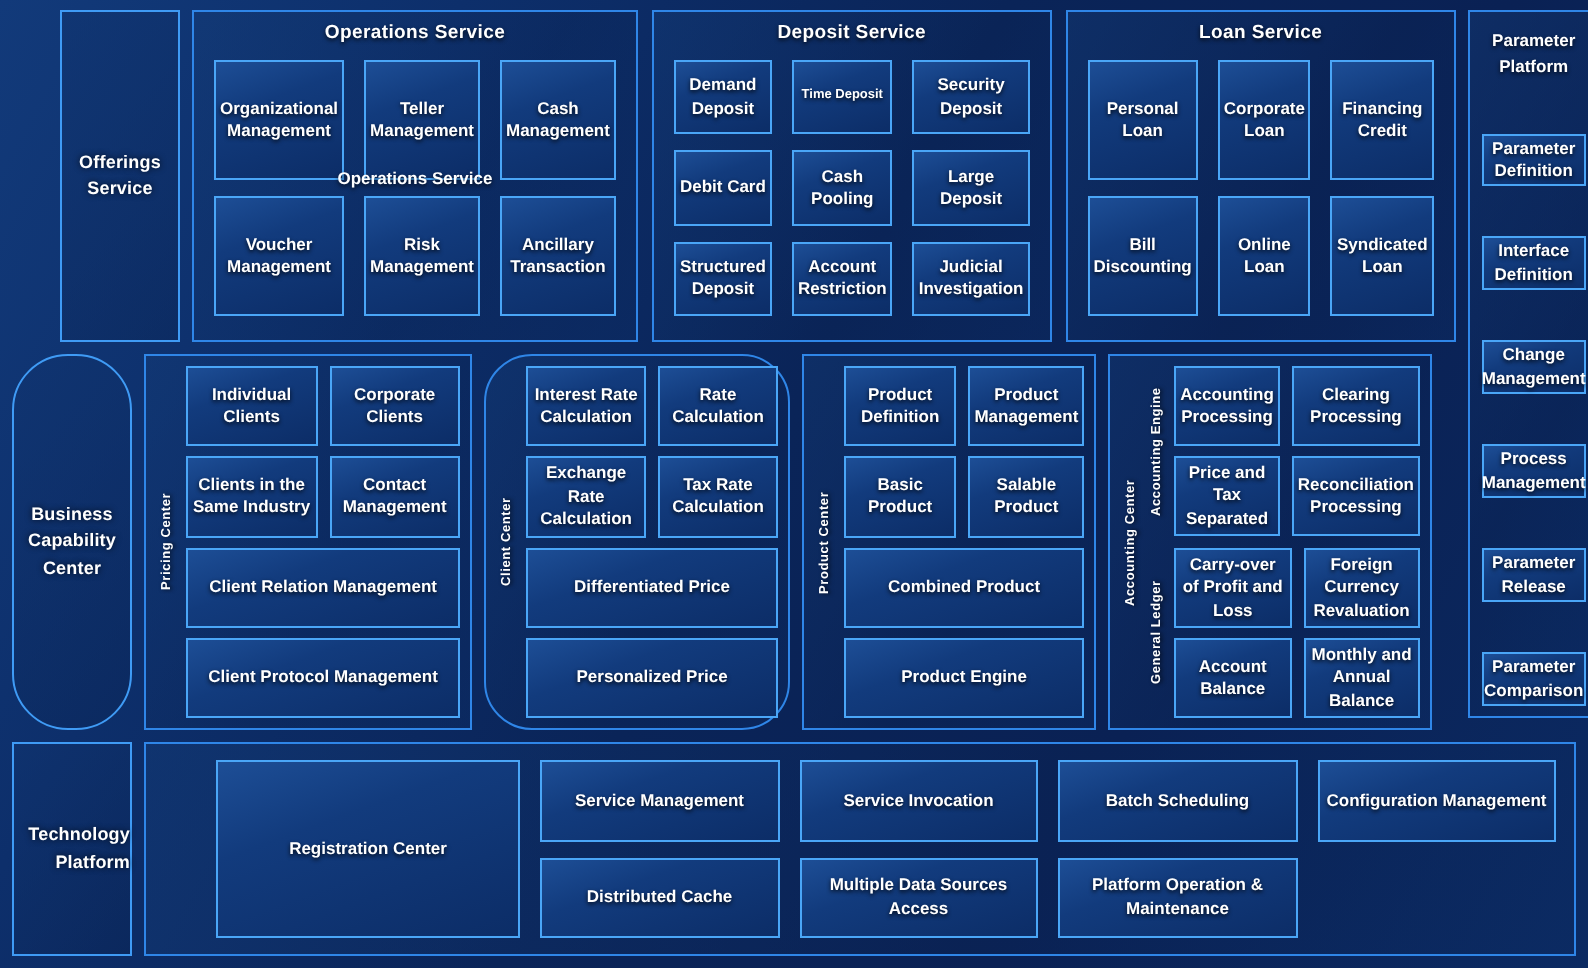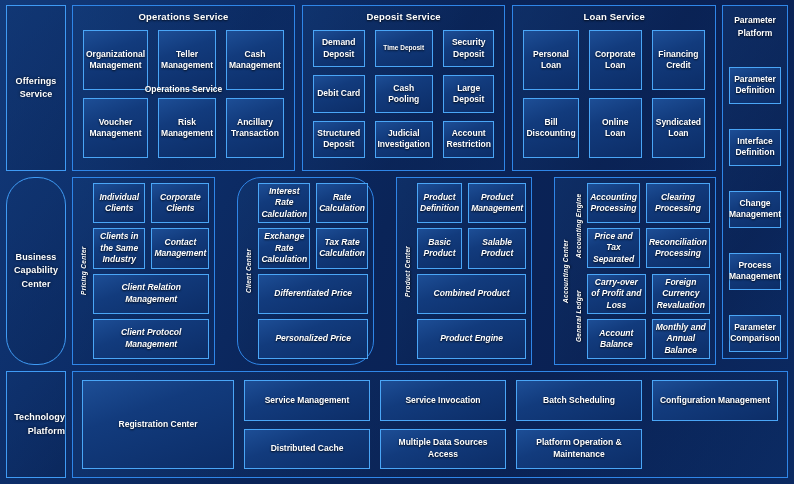--- a/index.html
+++ b/index.html
@@ -43,60 +43,60 @@
   }
   .vlabel{
     writing-mode:vertical-rl;transform:rotate(180deg);
     font-size:6.5px;font-weight:700;color:#ffffff;letter-spacing:.3px;
     text-shadow:0 1px 2px rgba(0,0,0,.8);
     display:flex;align-items:center;justify-content:center;white-space:nowrap;
   }
 
   
   .row1{display:flex;gap:6px;height:166px;}
-  .row1 .leftRail{width:60px;flex:0 0 60px;}
+  .row1 .leftRail{width:60px;flex:0 0 60px;margin-left:24px;}
   .row1 .groups{flex:1;display:flex;gap:7px;}
   .svcBox{flex:1;display:flex;flex-direction:column;position:relative;}
   .svcGrid{flex:1;display:grid;grid-template-columns:repeat(3,1fr);
            grid-auto-rows:1fr;gap:8px 10px;padding:8px 10px 12px 10px;box-sizing:border-box;}
   .ghostLabel{
     position:absolute;left:0;right:0;top:78px;text-align:center;
     font-size:8.5px;font-weight:700;color:#ffffff;text-shadow:0 1px 2px rgba(0,0,0,.8);
     pointer-events:none;
   }
   .rightRail{width:66px;flex:0 0 66px;display:flex;flex-direction:column;}
   .rightRailInner{display:flex;flex-direction:column;gap:25px;padding:4px 6px 6px 6px;
                   box-sizing:border-box;height:100%;}
   .rightRailInner .card{flex:1;}
   .rrTitle{text-align:center;font-size:8.5px;font-weight:700;line-height:1.5;
            color:#ffffff;text-shadow:0 1px 2px rgba(0,0,0,.8);padding:4px 2px 2px;}
 
   
   .row2{display:flex;gap:6px;height:188px;}
   .row2 .leftRail{width:60px;flex:0 0 60px;border-radius:28px;}
-  .row2 .groups{flex:1;display:flex;gap:22px;font-style:italic;}
+  .row2 .groups{flex:1;display:flex;gap:6px;}
   .ctrBox{display:flex;padding:5px;box-sizing:border-box;}
   .ctrBox .vlabel{width:11px;flex:0 0 11px;}
   .ctrGrid{flex:1;display:grid;grid-template-columns:1fr 1fr;gap:5px 6px;
            grid-template-rows:1fr 1fr 1fr 1fr;padding-left:4px;box-sizing:border-box;}
   .span2{grid-column:1 / span 2;}
   .acctBox{display:flex;padding:5px;box-sizing:border-box;}
   .acctBox .vlabel.outer{width:11px;flex:0 0 11px;font-size:6.5px;}
   .acctInner{flex:1;display:flex;flex-direction:column;gap:6px;padding-left:2px;}
   .acctHalf{flex:1;display:flex;}
   .acctHalf .vlabel{width:11px;flex:0 0 11px;}
   .acctGrid{flex:1;display:grid;grid-template-columns:1fr 1fr;grid-template-rows:1fr 1fr;
             gap:5px 6px;padding-left:3px;box-sizing:border-box;}
 
   
   .row3{display:flex;gap:6px;flex:1;}
   .row3 .leftRail{width:60px;flex:0 0 60px;text-align:right;}
   .row3 .groups{flex:1;display:flex;}
   .techBox{flex:1;display:flex;gap:10px;padding:8px 9px;box-sizing:border-box;align-items:stretch;}
-  .techReg{flex:0 0 152px;}
+  .techReg{flex:0 0 152px;margin-left:26px;}
   .techCols{flex:1;display:grid;grid-template-columns:repeat(4,1fr);grid-template-rows:1fr 1fr;
             gap:8px 10px;}
 </style>
 </head>
 <body>
 
 <div class="page">
 
   <div class="row1">
     <div class="railLabel leftRail">Offerings Service</div>
@@ -119,22 +119,22 @@
       <div class="panel svcBox">
         <div class="secTitle">Deposit Service</div>
         <div class="svcGrid">
           <div class="card">Demand Deposit</div>
           <div class="card small">Time Deposit</div>
           <div class="card">Security Deposit</div>
           <div class="card">Debit Card</div>
           <div class="card">Cash Pooling</div>
           <div class="card">Large Deposit</div>
           <div class="card">Structured Deposit</div>
+          <div class="card">Account Restriction</div>
           <div class="card">Judicial Investigation</div>
-          <div class="card">Account Restriction</div>
         </div>
       </div>
 
       <div class="panel svcBox">
         <div class="secTitle">Loan Service</div>
         <div class="svcGrid">
           <div class="card">Personal Loan</div>
           <div class="card">Corporate Loan</div>
           <div class="card">Financing Credit</div>
           <div class="card">Bill Discounting</div>
@@ -144,20 +144,21 @@
       </div>
     </div>
 
     <div class="panel rightRail" style="height:354px;">
       <div class="rightRailInner">
         <div class="rrTitle">Parameter Platform</div>
         <div class="card">Parameter Definition</div>
         <div class="card">Interface Definition</div>
         <div class="card">Change Management</div>
         <div class="card">Process Management</div>
+        <div class="card">Parameter Release</div>
         <div class="card">Parameter Comparison</div>
       </div>
     </div>
   </div>
 
   <div class="row2">
     <div class="railLabel leftRail">Business Capability Center</div>
 
     <div class="groups" style="margin-right:72px;">
 

